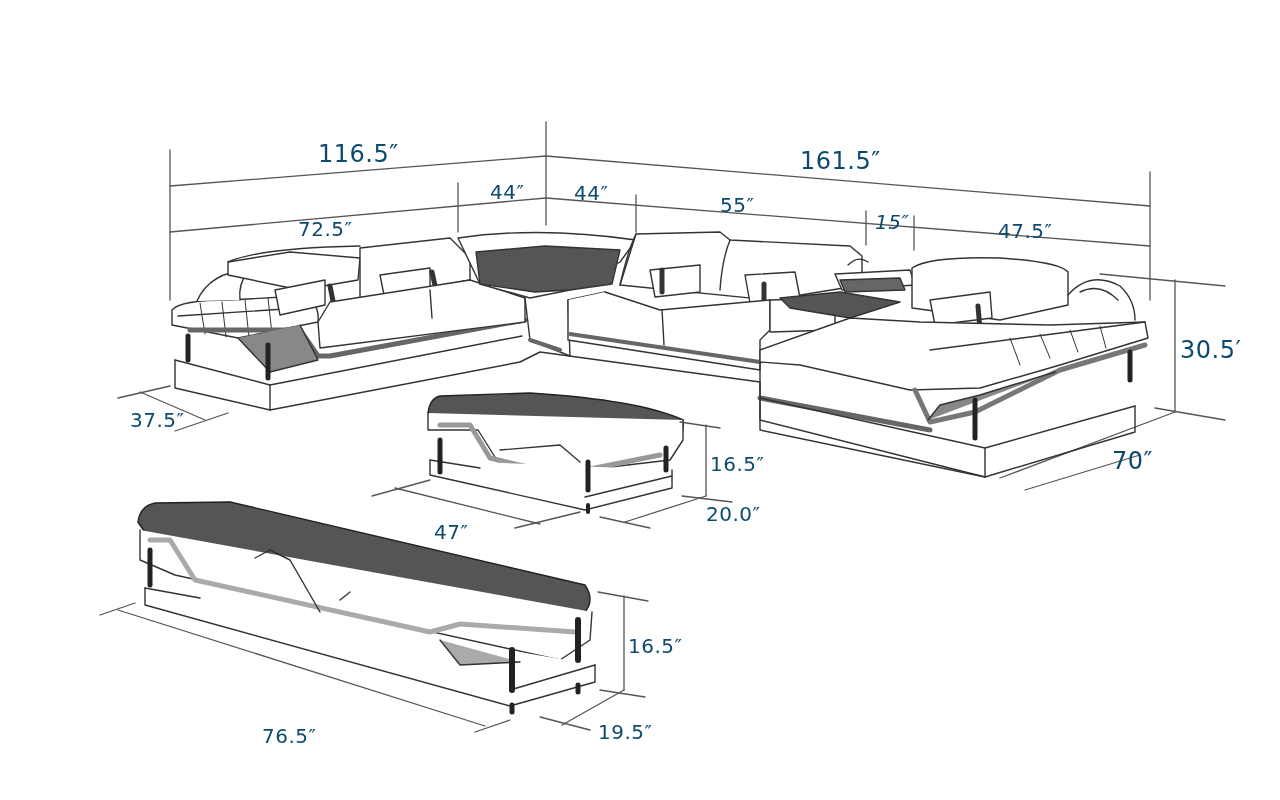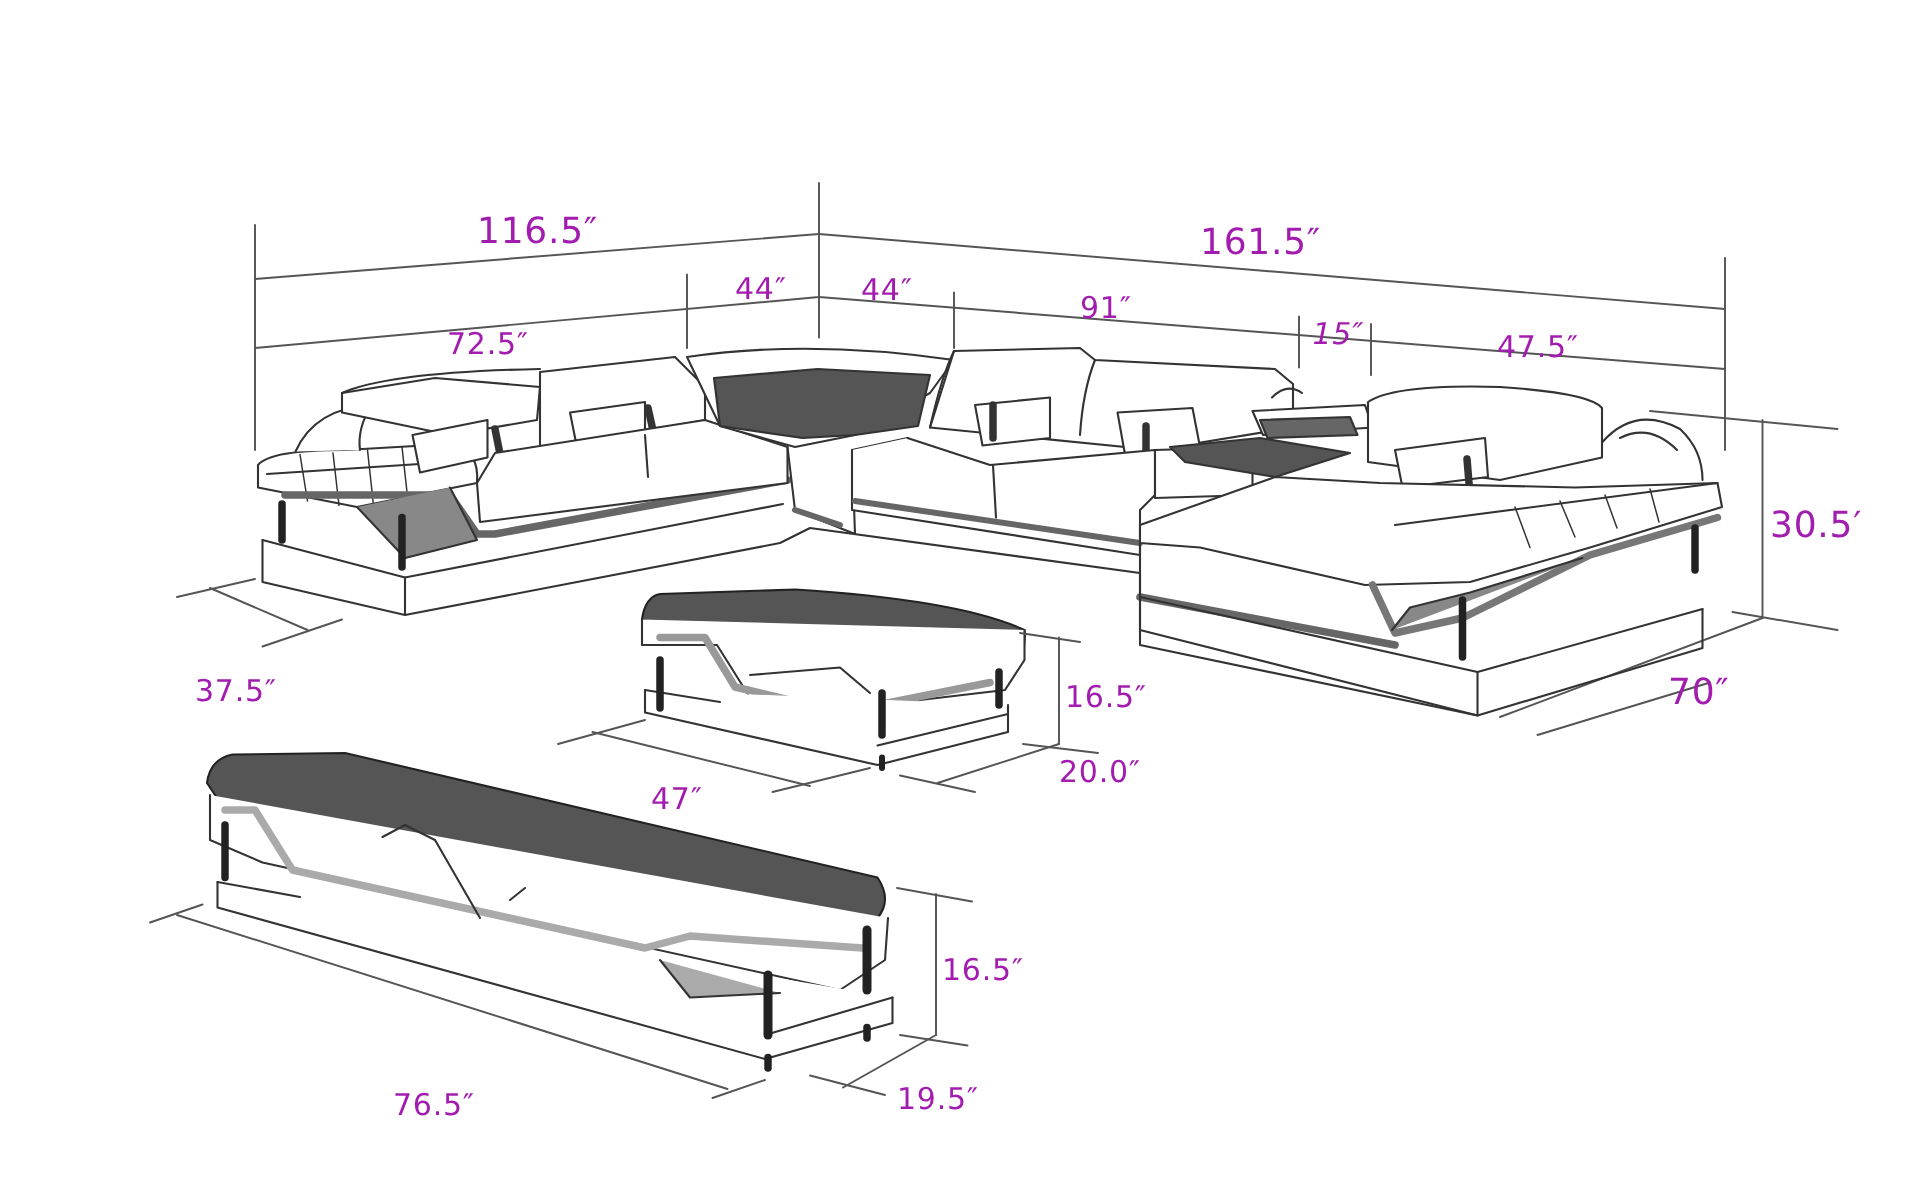--- a/index.html
+++ b/index.html
@@ -1,18 +1,18 @@
 <!DOCTYPE html>
 <html><head>
 <meta charset="utf-8">
 <style>
   html, body { margin: 0; padding: 0; background: #ffffff; }
   body { width: 1280px; height: 800px; overflow: hidden; position: relative; font-family: "Liberation Sans", sans-serif; }
   #stage { position: absolute; left: 0; top: 0; width: 1280px; height: 800px; }
-  .dim { position: absolute; font-family: "DejaVu Sans", sans-serif; color: #a21caf; font-size: 20px; letter-spacing: 0.5px; white-space: nowrap; }
+  .dim { position: absolute; font-family: "DejaVu Sans", sans-serif; color: #0c4a6e; font-size: 20px; letter-spacing: 0.5px; white-space: nowrap; }
   .dim.big { font-size: 24px; }
   svg { position: absolute; left: 0; top: 0; }
 </style>
 </head>
 <body>
 
 <div id="stage">
 
   <svg width="1280" height="800" viewBox="0 0 1280 800">
     <g fill="none" stroke="#333" stroke-width="1.4" stroke-linejoin="round" stroke-linecap="round">
@@ -162,25 +162,25 @@
         <line x1="562" y1="725" x2="624" y2="690"></line>
       </g>
     </g>
   </svg>
 
   <div class="dim big" style="left:318px;top:140px;">116.5″</div>
   <div class="dim big" style="left:800px;top:147px;text-align:center;">161.5″</div>
   <div class="dim" style="left:298px;top:194px;margin-top:23px;">72.5″</div>
   <div class="dim" style="left:490px;top:180px;">44″</div>
   <div class="dim" style="left:574px;top:181px;">44″</div>
-  <div class="dim" style="left:720px;top:193px;">91″</div>
+  <div class="dim" style="left:720px;top:193px;">55″</div>
   <div class="dim" style="left:875px;top:210px;font-style:italic;">15″</div>
   <div class="dim" style="left:998px;top:219px;text-align:center;">47.5″</div>
   <div class="dim big" style="left:1180px;top:336px;">30.5′</div>
-  <div class="dim" style="left:130px;top:408px;margin-top:40px;">37.5″</div>
+  <div class="dim" style="left:130px;top:408px;">37.5″</div>
   <div class="dim big" style="left:1112px;top:447px;">70″</div>
 
   <div class="dim" style="left:434px;top:520px;">47″</div>
   <div class="dim" style="left:706px;top:502px;">20.0″</div>
   <div class="dim" style="left:710px;top:452px;">16.5″</div>
 
   <div class="dim" style="left:262px;top:676px;margin-top:48px;">76.5″</div>
   <div class="dim" style="left:598px;top:720px;">19.5″</div>
   <div class="dim" style="left:628px;top:634px;">16.5″</div>
 </div>

